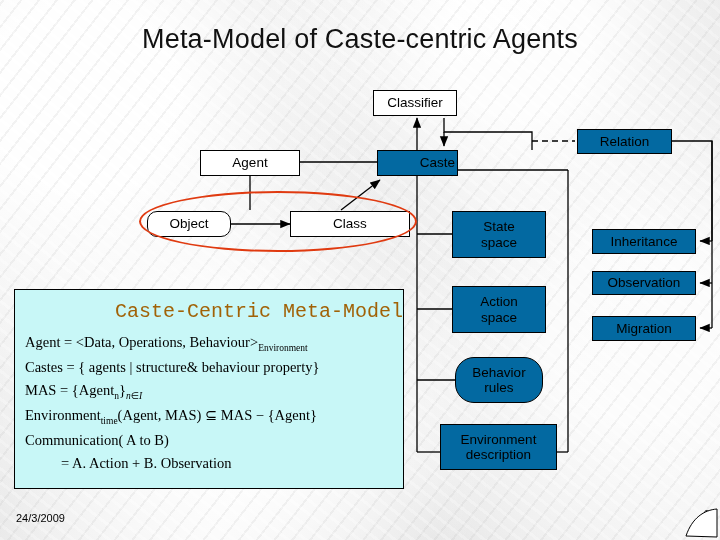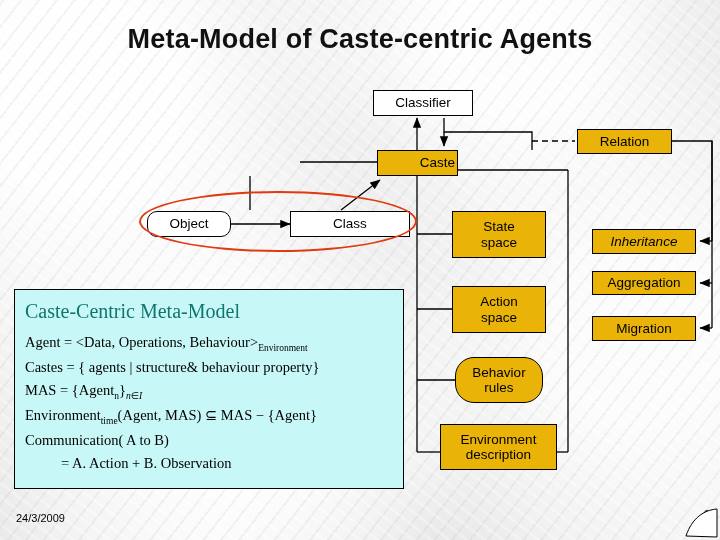--- a/index.html
+++ b/index.html
@@ -25,38 +25,38 @@
     background:
       repeating-linear-gradient(38deg, rgba(255,255,255,.30) 0 3px, rgba(0,0,0,0) 3px 11px),
       repeating-linear-gradient(-52deg, rgba(190,190,190,.22) 0 2px, rgba(0,0,0,0) 2px 14px);
     opacity:.8;
   }
   .layer{position:absolute;inset:0;z-index:2;}
   svg.lines{position:absolute;left:0;top:0;width:720px;height:540px;z-index:1;}
 
   .title{
     position:absolute;left:0;top:24px;width:720px;text-align:center;
-    font-size:27px;color:#111;letter-spacing:.2px;font-weight:bold;
+    font-size:27px;color:#111;letter-spacing:.2px;
   }
 
   .box{
     position:absolute;box-sizing:border-box;
     border:1px solid #000;background:#fff;
     display:flex;align-items:center;justify-content:center;
     text-align:center;line-height:1.12;
     font-size:13.5px;color:#000;
   }
-  .cyan{background:#eab308;}
+  .cyan{background:#0369a1;}
   .panel{
     position:absolute;box-sizing:border-box;
     border:1px solid #000;background:#c8f7f7;
   }
   .panel .hdr{
-    font-family:Liberation Serif, serif;
-    font-size:20px;color:#0f766e;padding:10px 0 8px 10px;
+    font-family:Liberation Mono, monospace;
+    font-size:20px;color:#a16207;padding:10px 0 8px 10px;text-align:right;
   }
   .panel .ln{
     font-family:"Liberation Serif",serif;
     font-size:14.5px;color:#000;padding:3px 0 3px 10px;white-space:nowrap;
   }
   .panel .ln.indent{padding-left:46px;}
   sub{font-size:9.5px;}
   .ellipse{
     position:absolute;border:2.5px solid #e03a10;border-radius:50%;
     box-sizing:border-box;background:transparent;z-index:3;
@@ -118,52 +118,55 @@
     <path d="M568,170 L568,452"></path>
     <path d="M568,170 L456,170"></path>
     <path d="M568,452 L556,452"></path>
   </g>
 </svg>
 
 <div class="layer">
 
   <div class="title">Meta-Model of Caste-centric Agents</div>
 
-  <div class="box" style="left:373px;top:90px;width:100px;height:26px;">
+  <div class="box" style="left:373px;top:90px;width:84px;height:26px;">
     <span>Classifier</span>
   </div>
 
   <div class="box cyan" style="left:577px;top:129px;width:95px;height:25px;">
     <span>Relation</span>
   </div>
 
+  <div class="box" style="left:200px;top:150px;width:100px;height:26px;">
+    <span>Agent</span>
+  </div>
 
   <div class="box cyan" style="left:377px;top:150px;width:81px;height:26px;padding-left:40px;">
     <span>Caste</span>
   </div>
 
   <div class="box" style="left:147px;top:211px;width:84px;height:26px;border-radius:10px;">
     <span>Object</span>
   </div>
 
   <div class="box" style="left:290px;top:211px;width:120px;height:26px;">
     <span>Class</span>
   </div>
 
   <div class="box cyan" style="left:452px;top:211px;width:94px;height:47px;white-space:pre-line;">
     <span>State
 space</span>
   </div>
 
-  <div class="box cyan" style="left:592px;top:229px;width:104px;height:25px;font-style:italic;">
+  <div class="box cyan" style="left:592px;top:229px;width:104px;height:25px;">
     <span>Inheritance</span>
   </div>
 
   <div class="box cyan" style="left:592px;top:271px;width:104px;height:24px;">
-    <span>Aggregation</span>
+    <span>Observation</span>
   </div>
 
   <div class="box cyan" style="left:452px;top:286px;width:94px;height:47px;white-space:pre-line;">
     <span>Action
 space</span>
   </div>
 
   <div class="box cyan" style="left:592px;top:316px;width:104px;height:25px;">
     <span>Migration</span>
   </div>

